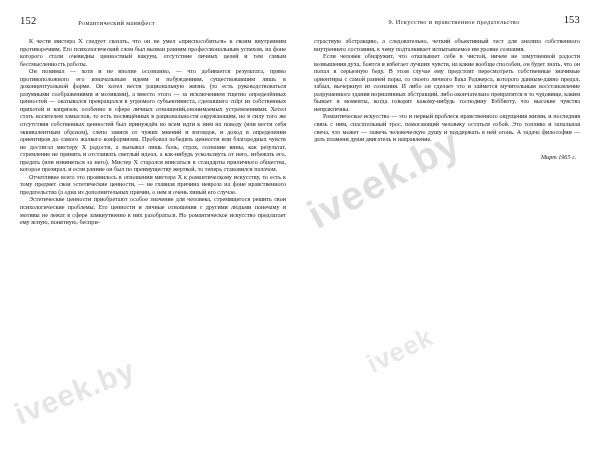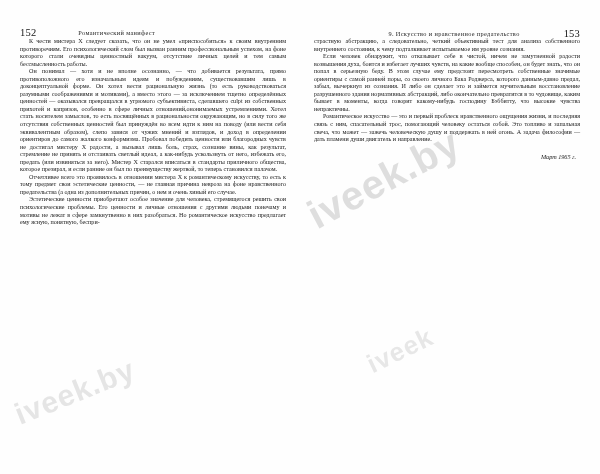--- a/index.html
+++ b/index.html
@@ -25,28 +25,27 @@
   
   .heads {
     display: flex;
     justify-content: space-between;
     align-items: baseline;
     height: 14px;
     margin-bottom: 10px;
   }
   .head-left, .head-right {
     display: flex;
-    align-items: center;
+    align-items: flex-end;
     gap: 14px;
     width: 48%;
   }
   .head-right {
     justify-content: flex-end;
     gap: 24px;
-    margin-top: 14px;
   }
   .folio {
     font-size: 10.5px;
     font-weight: normal;
     color: #141414;
     letter-spacing: 0.2px;
   }
   .run-title {
     font-size: 6.3px;
     color: #272727;

